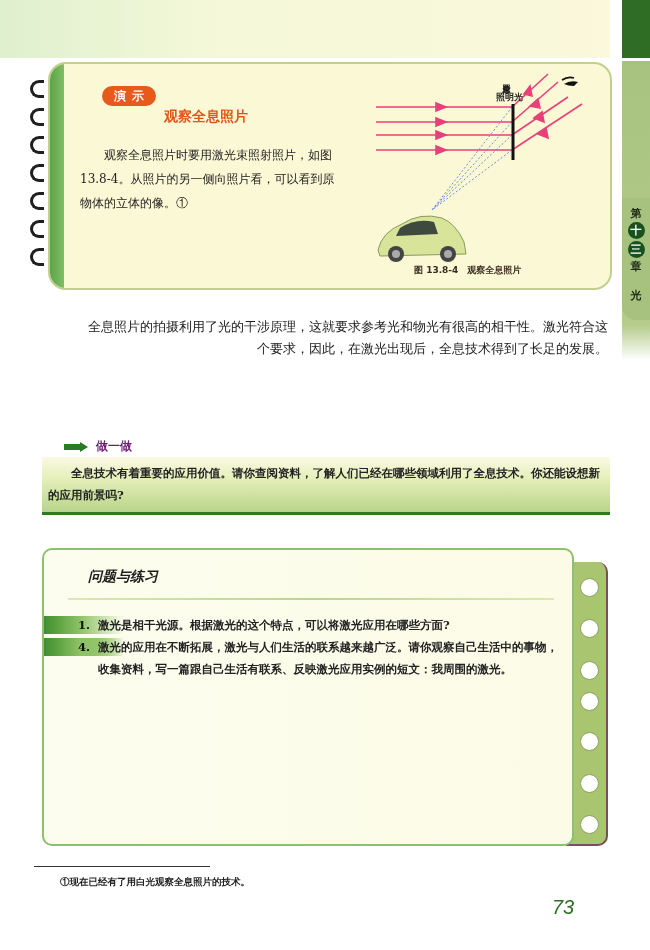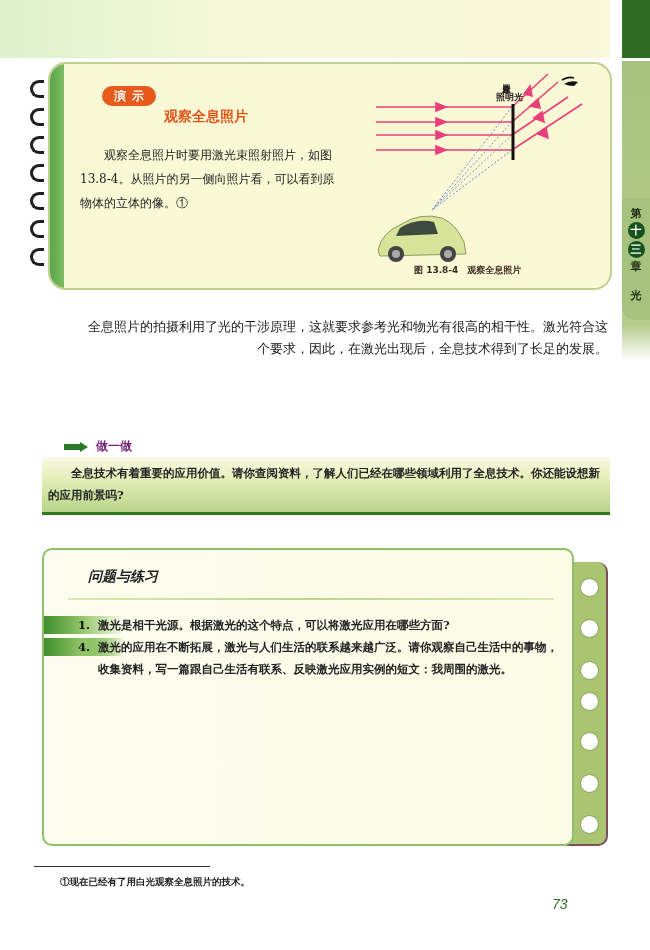--- a/index.html
+++ b/index.html
@@ -133,21 +133,21 @@
     font-family: "DejaVu Serif", serif; color: #111;
   }
   .ex-item .txt { margin-left: 54px; position: relative; }
 
   .footnote-rule { position: absolute; left: 34px; top: 866px; width: 176px; height: 1px; background: #333; }
   .footnote {
     position: absolute; left: 60px; top: 876px; font-size: 9.5px; font-weight: bold; color: #222;
   }
   .page-num {
     position: absolute; left: 552px; top: 896px; font-family: "Liberation Sans", sans-serif;
-    font-style: italic; font-size: 14px; color: #2e6e26;
+    font-style: italic; font-size: 20px; color: #2e6e26;
   }
 </style>
 </head>
 <body>
 
 <div class="top-strip"></div>
 <div class="right-strip-dark"></div>
 <div class="right-strip-light"></div>
 
 <div class="demo-box">

